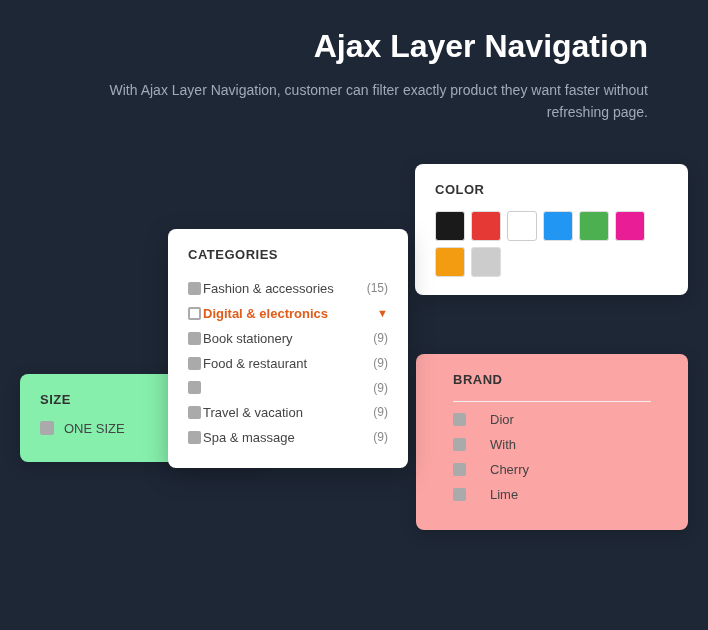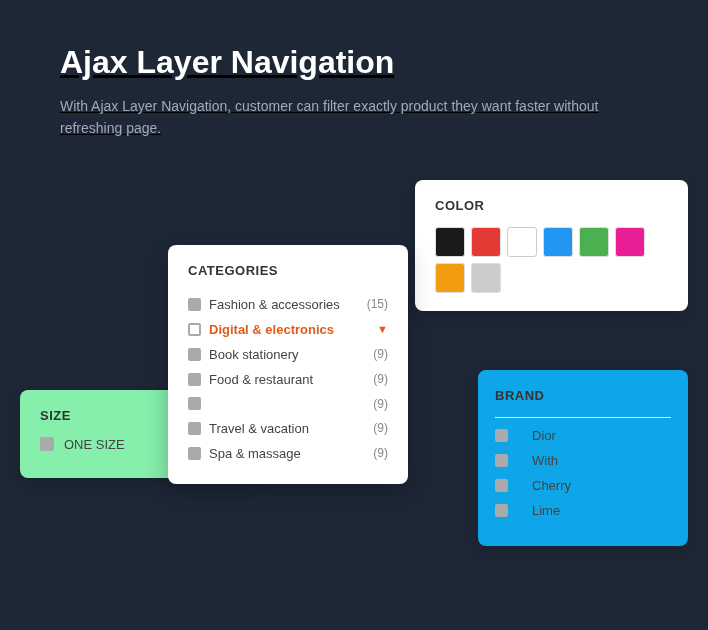--- a/index.html
+++ b/index.html
@@ -6,23 +6,22 @@
     body {
       width: 708px;
       height: 630px;
       background-color: #1e2736;
       font-family: Arial, sans-serif;
       overflow: hidden;
       position: relative;
     }
 
     .header {
-      text-align: left;
-      padding: 44px 60px 30px;
-      text-decoration: underline;
+      text-align: right;
+      padding: 28px 60px 30px;
     }
 
     .header h1 {
       color: #ffffff;
       font-size: 32px;
       font-weight: 800;
       margin-bottom: 14px;
     }
 
     .header p {
@@ -114,24 +113,24 @@
       border-radius: 3px;
       border: 1px solid #ddd;
       cursor: pointer;
     }
 
     
     .brand-card {
       position: absolute;
       right: 20px;
       top: 200px;
-      width: 210px;
-      background: #0ea5e9;
-      border-radius: 8px;
-      padding: 18px 17px;
+      width: 272px;
+      background: #fca5a5;
+      border-radius: 8px;
+      padding: 18px 37px;
       box-shadow: 0 4px 16px rgba(0,0,0,0.18);
     }
 
     .brand-divider {
       height: 1px;
       background: #eee;
       margin-bottom: 10px;
     }
 
     
@@ -150,21 +149,21 @@
     .cat-row {
       display: flex;
       align-items: center;
       justify-content: space-between;
       padding: 5px 0;
     }
 
     .cat-left {
       display: flex;
       align-items: center;
-      gap: 8px;
+      gap: 2px;
     }
 
     .cat-checkbox {
       width: 13px;
       height: 13px;
       background: #aaa;
       border-radius: 2px;
       flex-shrink: 0;
     }
 

